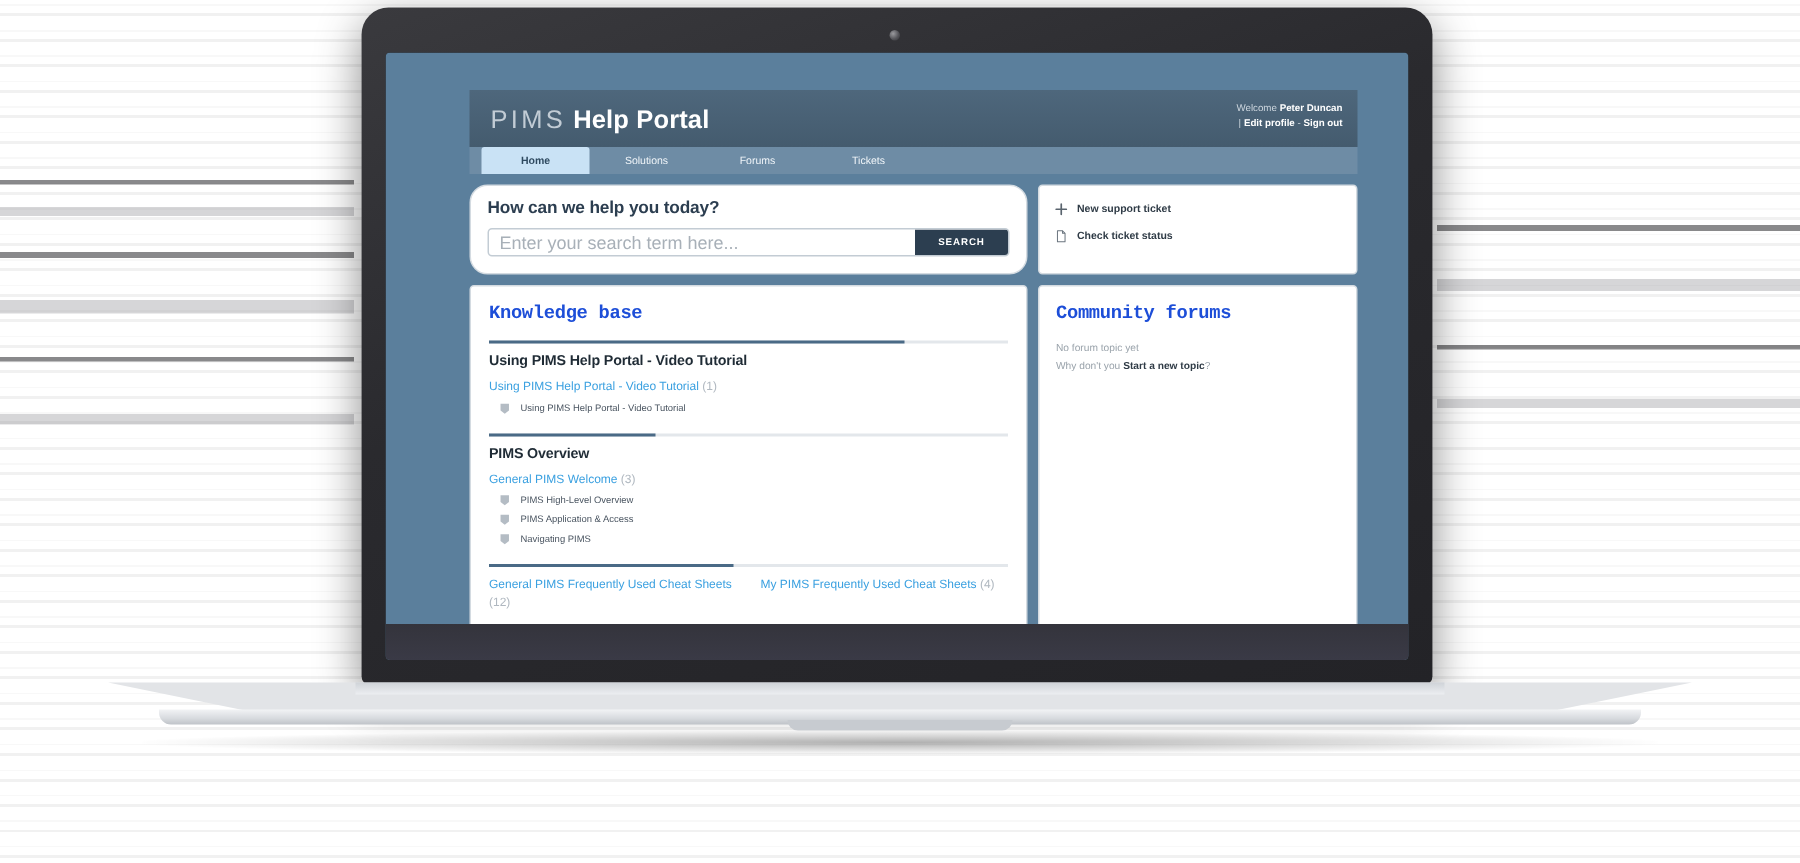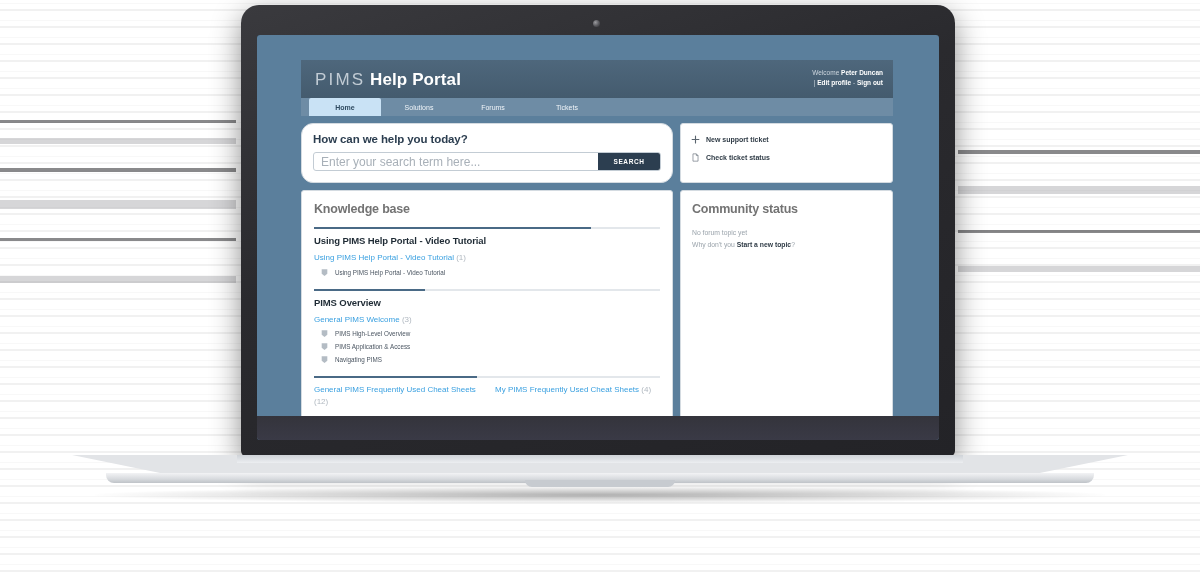--- a/index.html
+++ b/index.html
@@ -74,21 +74,21 @@
   .screen {
     position: absolute;
     left: 0; top: 0;
     width: 682px; height: 405px;
     background: #5b7f9c;
   }
 
   
   .page {
     position: absolute;
-    left: 44px; top: 25px;
+    left: 56px; top: 25px;
     width: 592px; height: 380px;
   }
 
   
   .site-header {
     position: relative;
     height: 38px;
     background: linear-gradient(to bottom, #4e677c 0%, #445b6e 100%);
   }
   .brand {
@@ -242,23 +242,24 @@
     border: 1px solid #d4dbe1;
     border-radius: 3px;
     padding: 11px 11px 0 11px;
     box-sizing: border-box;
     height: 280px;
     overflow: hidden;
   }
   .card-title {
     font-size: 12.5px;
     font-weight: bold;
-    color: #737373;
+    color: #1d4ed8;
     letter-spacing: -0.2px;
     margin-bottom: 11px;
+    font-family: Liberation Mono, monospace;
   }
   .forum-empty {
     font-size: 6.8px;
     color: #9aa3ab;
     line-height: 1.75;
   }
   .forum-empty b { color: #2f3b46; font-weight: bold; }
 
   
   .kb-sec { margin-bottom: 12px; }
@@ -499,21 +500,21 @@
                       <span>My PIMS Frequently Used Cheat Sheets</span>
                       <span class="kb-count">(4)</span>
                     </div>
                   </div>
                 </div>
               </div>
 
             </div>
 
             <div class="forum-card">
-              <div class="card-title">Community status</div>
+              <div class="card-title">Community forums</div>
               <div class="forum-empty">
                 <div>No forum topic yet</div>
                 <div>
                   <span>Why don't you </span><b>Start a new topic</b><span>?</span>
                 </div>
               </div>
             </div>
 
           </div>
 

